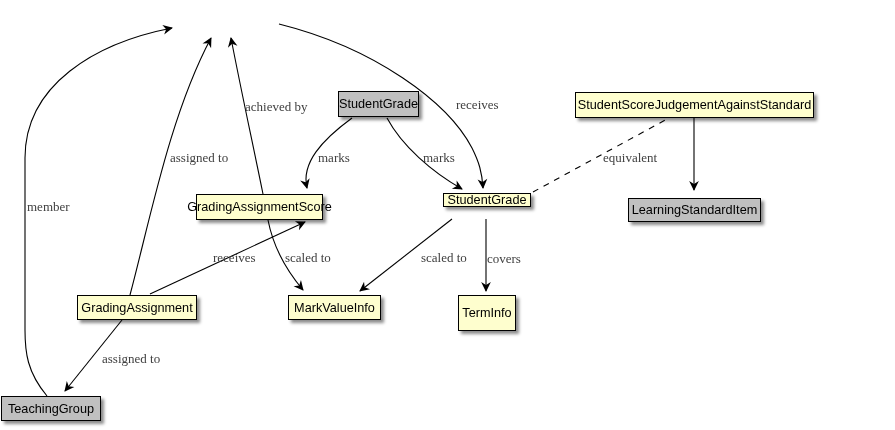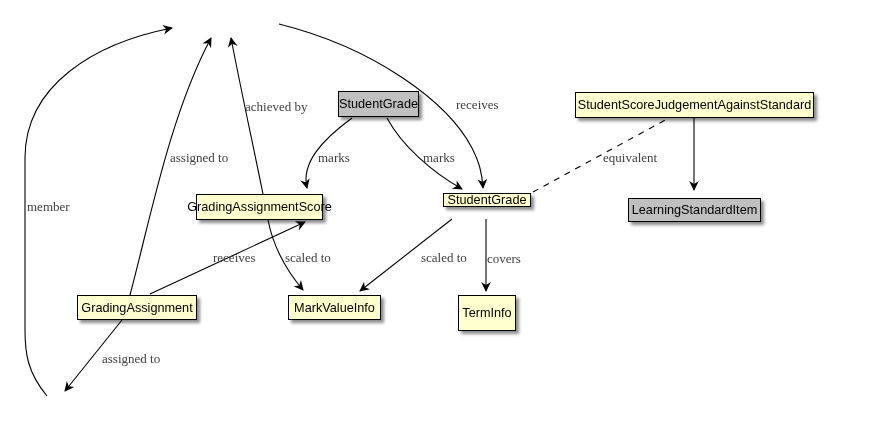--- a/index.html
+++ b/index.html
@@ -58,20 +58,21 @@
   </svg>
 
   <div class="node gray" style="left:338px;top:91px;width:81px;height:26px">StudentGrade</div>
   <div class="node yellow" style="left:575px;top:92px;width:239px;height:26px">StudentScoreJudgementAgainstStandard</div>
   <div class="node yellow" style="left:196px;top:194px;width:127px;height:26px">GradingAssignmentScore</div>
   <div class="node yellow" style="left:443px;top:193px;width:88px;height:14px">StudentGrade</div>
   <div class="node gray" style="left:628px;top:198px;width:133px;height:24px">LearningStandardItem</div>
   <div class="node yellow" style="left:77px;top:295px;width:120px;height:25px">GradingAssignment</div>
   <div class="node yellow" style="left:288px;top:295px;width:93px;height:25px">MarkValueInfo</div>
   <div class="node yellow" style="left:458px;top:295px;width:58px;height:36px">TermInfo</div>
+  <div class="node gray" style="left:1px;top:396px;width:100px;height:25px">TeachingGroup</div>
 
   <span class="edge-label" style="left:27px;top:199px">member</span>
   <span class="edge-label" style="left:170px;top:150px">assigned to</span>
   <span class="edge-label" style="left:245px;top:99px">achieved by</span>
   <span class="edge-label" style="left:318px;top:150px">marks</span>
   <span class="edge-label" style="left:423px;top:150px">marks</span>
   <span class="edge-label" style="left:456px;top:97px">receives</span>
   <span class="edge-label" style="left:603px;top:150px">equivalent</span>
   <span class="edge-label" style="left:213px;top:250px">receives</span>
   <span class="edge-label" style="left:285px;top:250px">scaled to</span>

